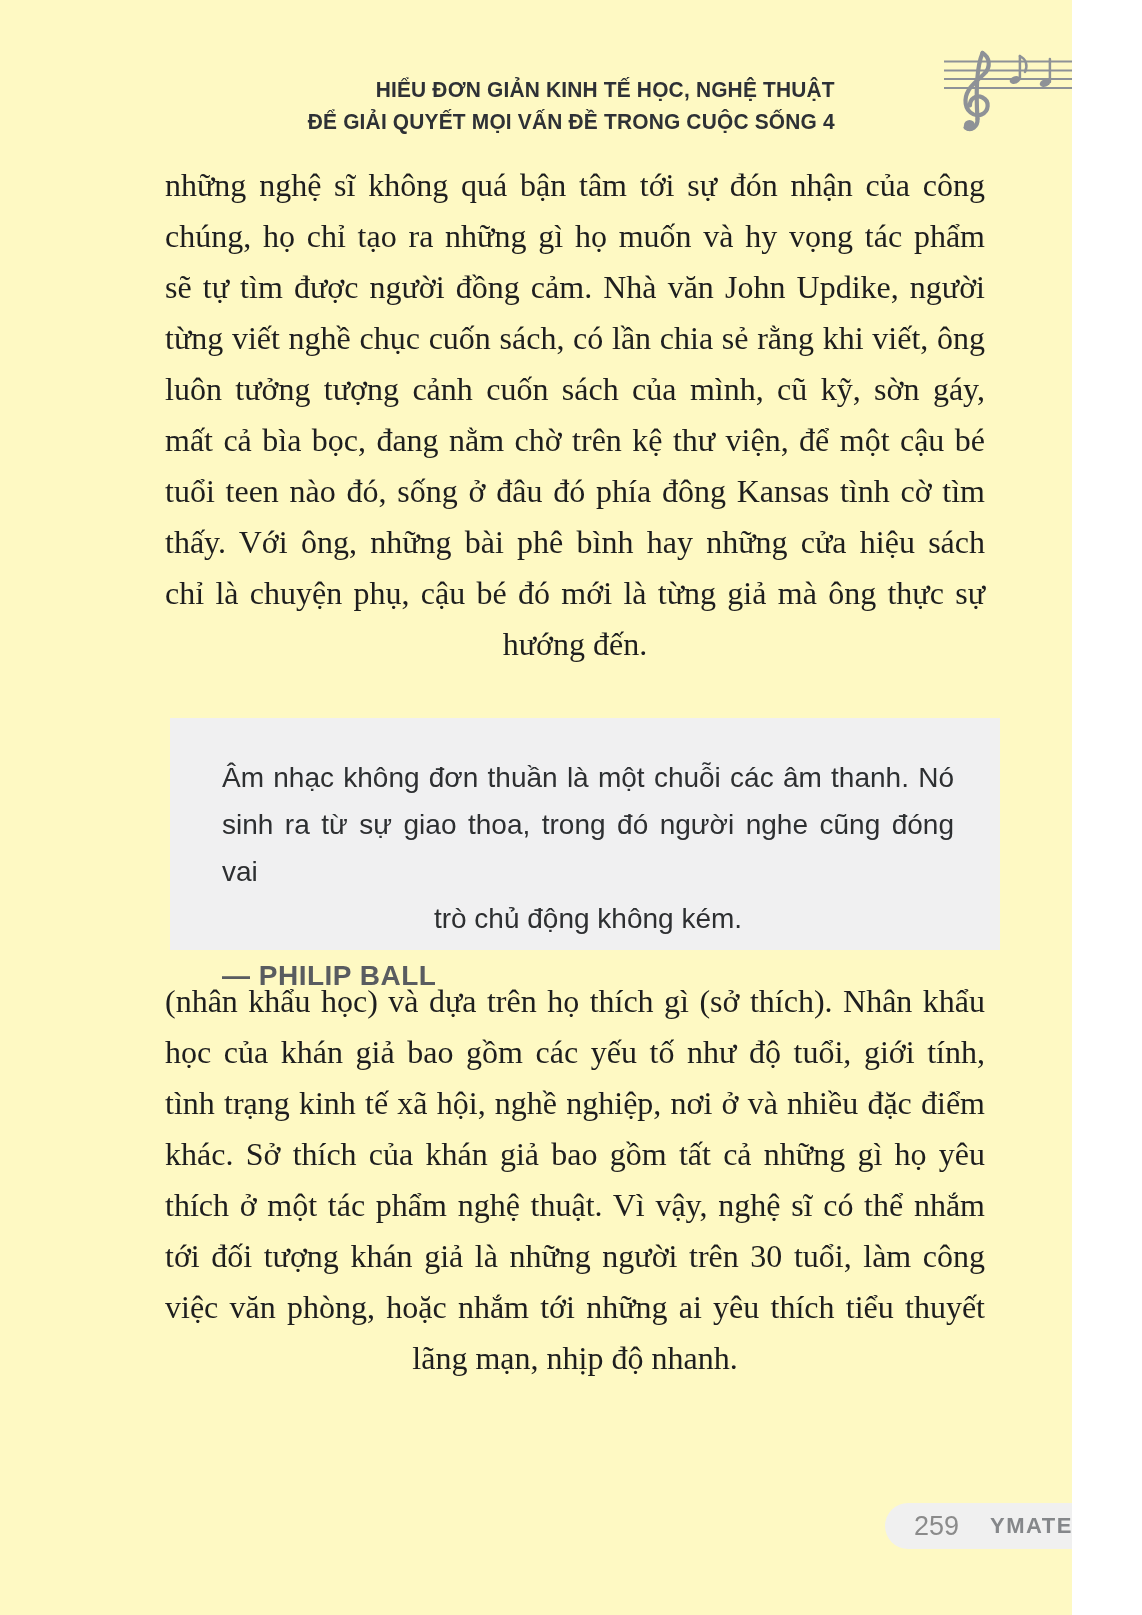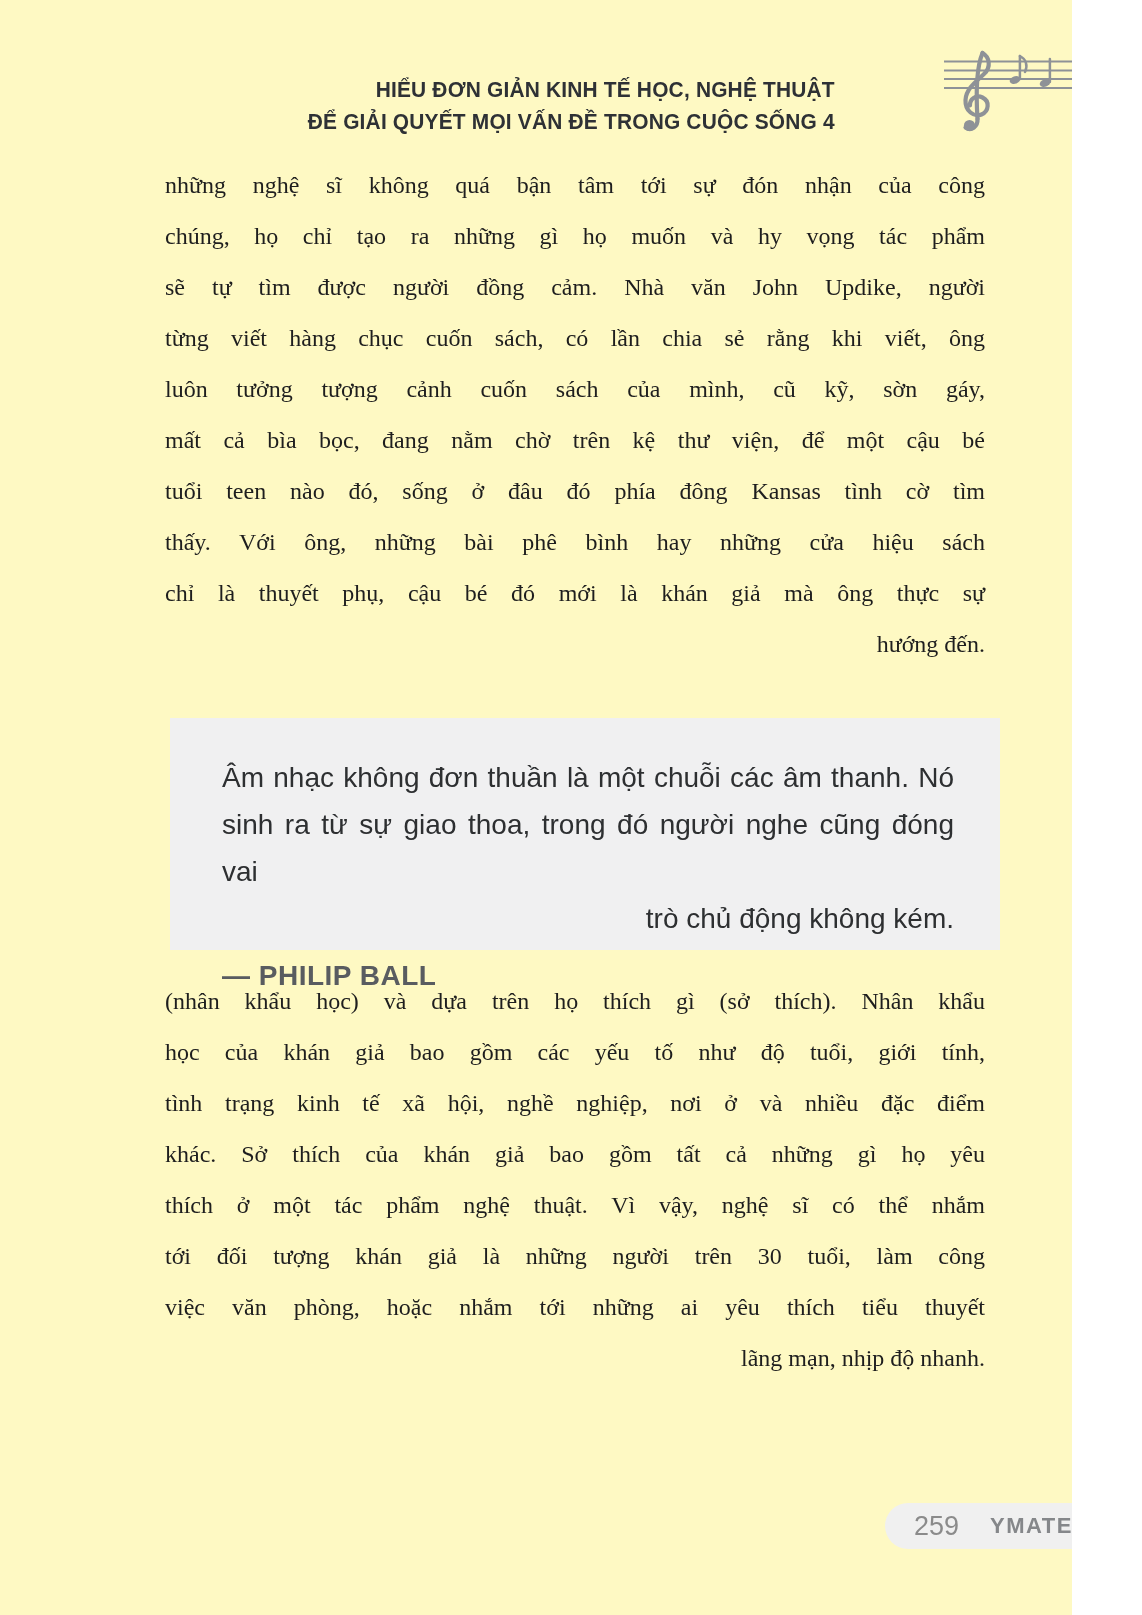--- a/index.html
+++ b/index.html
@@ -30,28 +30,28 @@
     position:absolute;
     left:932px;top:45px;
     width:150px;height:105px;
     color:#8e9297;
   }
 
   
   .para{
     position:absolute;
     left:165px;width:820px;
-    font-size:24px;
+    font-size:32px;
     line-height:51px;
     color:#1e1e1e;
   }
   .para1{top:160px;}
   .para2{top:976px;}
   .jline{text-align:justify;text-align-last:justify;}
-  .lline{text-align:right;}
+  .lline{text-align:center;}
   .indent{padding-left:55px;}
 
   
   .quotebox{
     position:absolute;
     left:170px;top:718px;
     width:830px;height:232px;
     background:#f0f0f1;
     box-sizing:border-box;
     padding:36px 46px 0 52px;
@@ -130,26 +130,26 @@
     </g>
 
     <ellipse cx="113" cy="38" rx="5.4" ry="3.7" fill="currentColor" transform="rotate(-18 113 38)"></ellipse>
     <path d="M117.9,37 L117.9,14" stroke="currentColor" stroke-width="2.5" fill="none" stroke-linecap="round"></path>
   </svg>
 
   <div class="para para1">
     <div class="jline">những nghệ sĩ không quá bận tâm tới sự đón nhận của công</div>
     <div class="jline">chúng, họ chỉ tạo ra những gì họ muốn và hy vọng tác phẩm</div>
     <div class="jline">sẽ tự tìm được người đồng cảm. Nhà văn John Updike, người</div>
-    <div class="jline">từng viết hàng chục cuốn sách, có lần chia sẻ rằng khi viết, ông</div>
+    <div class="jline">từng viết nghề chục cuốn sách, có lần chia sẻ rằng khi viết, ông</div>
     <div class="jline">luôn tưởng tượng cảnh cuốn sách của mình, cũ kỹ, sờn gáy,</div>
     <div class="jline">mất cả bìa bọc, đang nằm chờ trên kệ thư viện, để một cậu bé</div>
     <div class="jline">tuổi teen nào đó, sống ở đâu đó phía đông Kansas tình cờ tìm</div>
     <div class="jline">thấy. Với ông, những bài phê bình hay những cửa hiệu sách</div>
-    <div class="jline">chỉ là thuyết phụ, cậu bé đó mới là khán giả mà ông thực sự</div>
+    <div class="jline">chỉ là chuyện phụ, cậu bé đó mới là từng giả mà ông thực sự</div>
     <div class="lline">hướng đến.</div>
   </div>
 
   <div class="quotebox">
     <div class="quote-line jline">Âm nhạc không đơn thuần là một chuỗi các âm thanh. Nó</div>
     <div class="quote-line jline">sinh ra từ sự giao thoa, trong đó người nghe cũng đóng vai</div>
     <div class="quote-line lline">trò chủ động không kém.</div>
     <div class="quote-attrib">— PHILIP BALL</div>
   </div>
 

